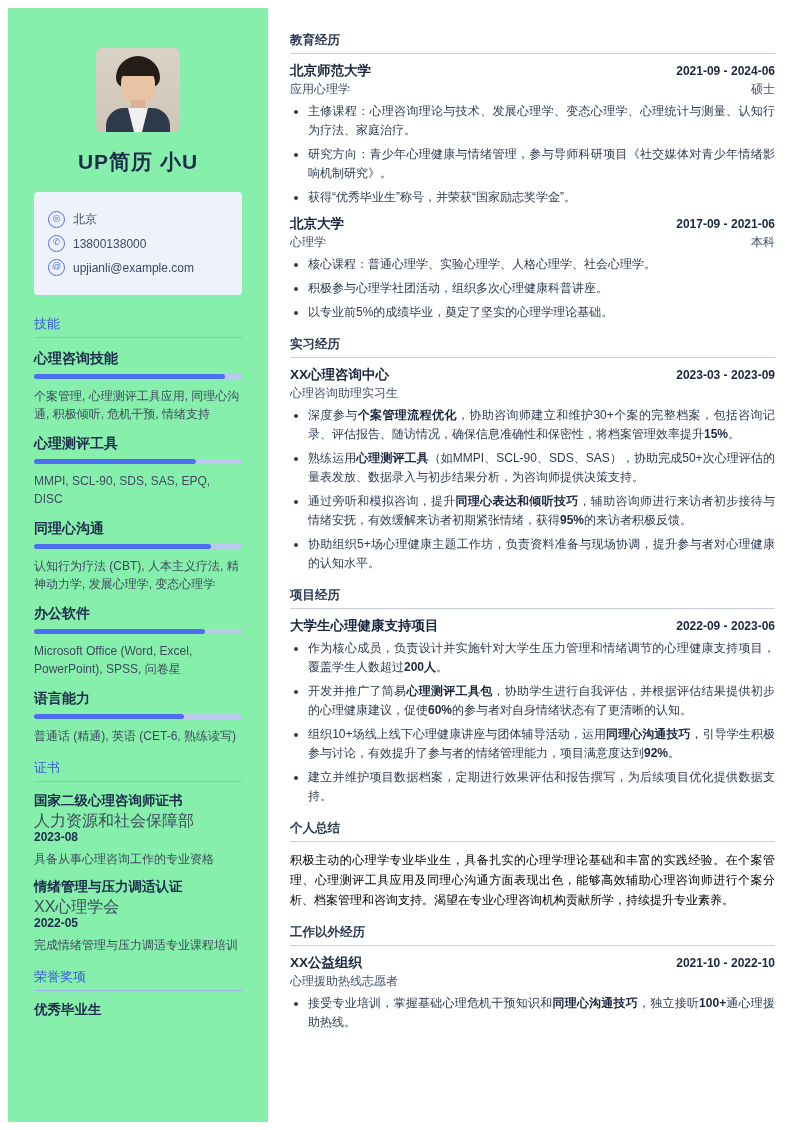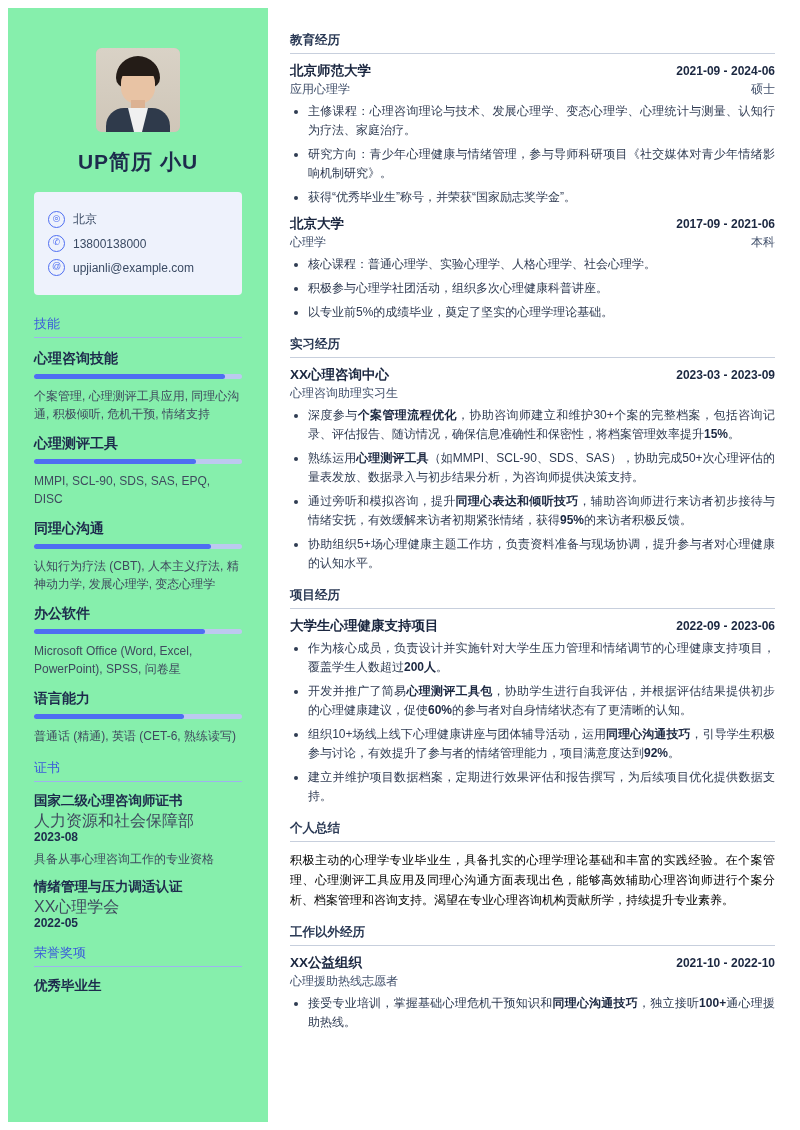--- a/index.html
+++ b/index.html
@@ -350,20 +350,21 @@
       <div class="cert-title">国家二级心理咨询师证书</div>
       <div class="cert-sub">人力资源和社会保障部</div>
       <div class="cert-date">2023-08</div>
       <div class="cert-desc">具备从事心理咨询工作的专业资格</div>
     </div>
 
     <div>
       <div class="cert-title">情绪管理与压力调适认证</div>
       <div class="cert-sub">XX心理学会</div>
       <div class="cert-date">2022-05</div>
+      <div class="cert-desc">完成情绪管理与压力调适专业课程培训</div>
     </div>
 
     <div class="sb-heading">荣誉奖项</div>
 
 
     <div>
       <div class="cert-title">优秀毕业生</div>
 
     </div>
 

